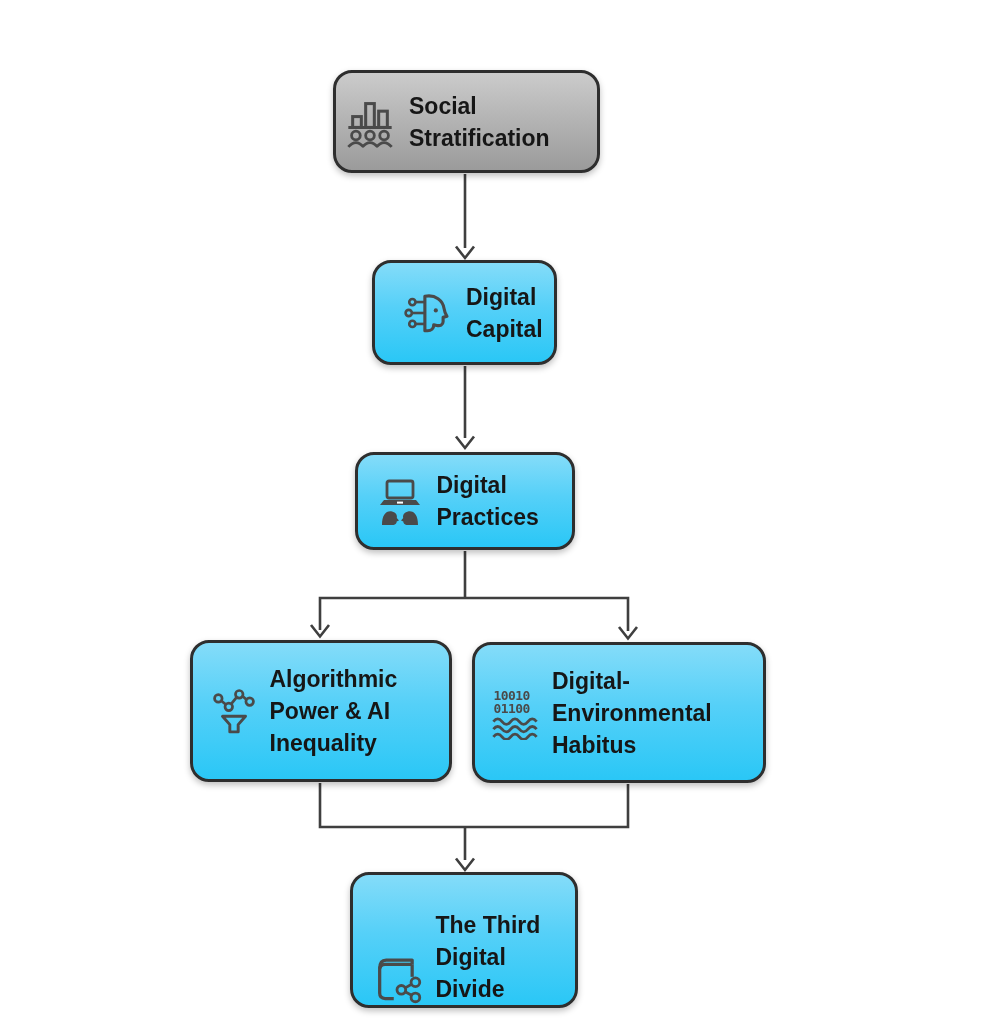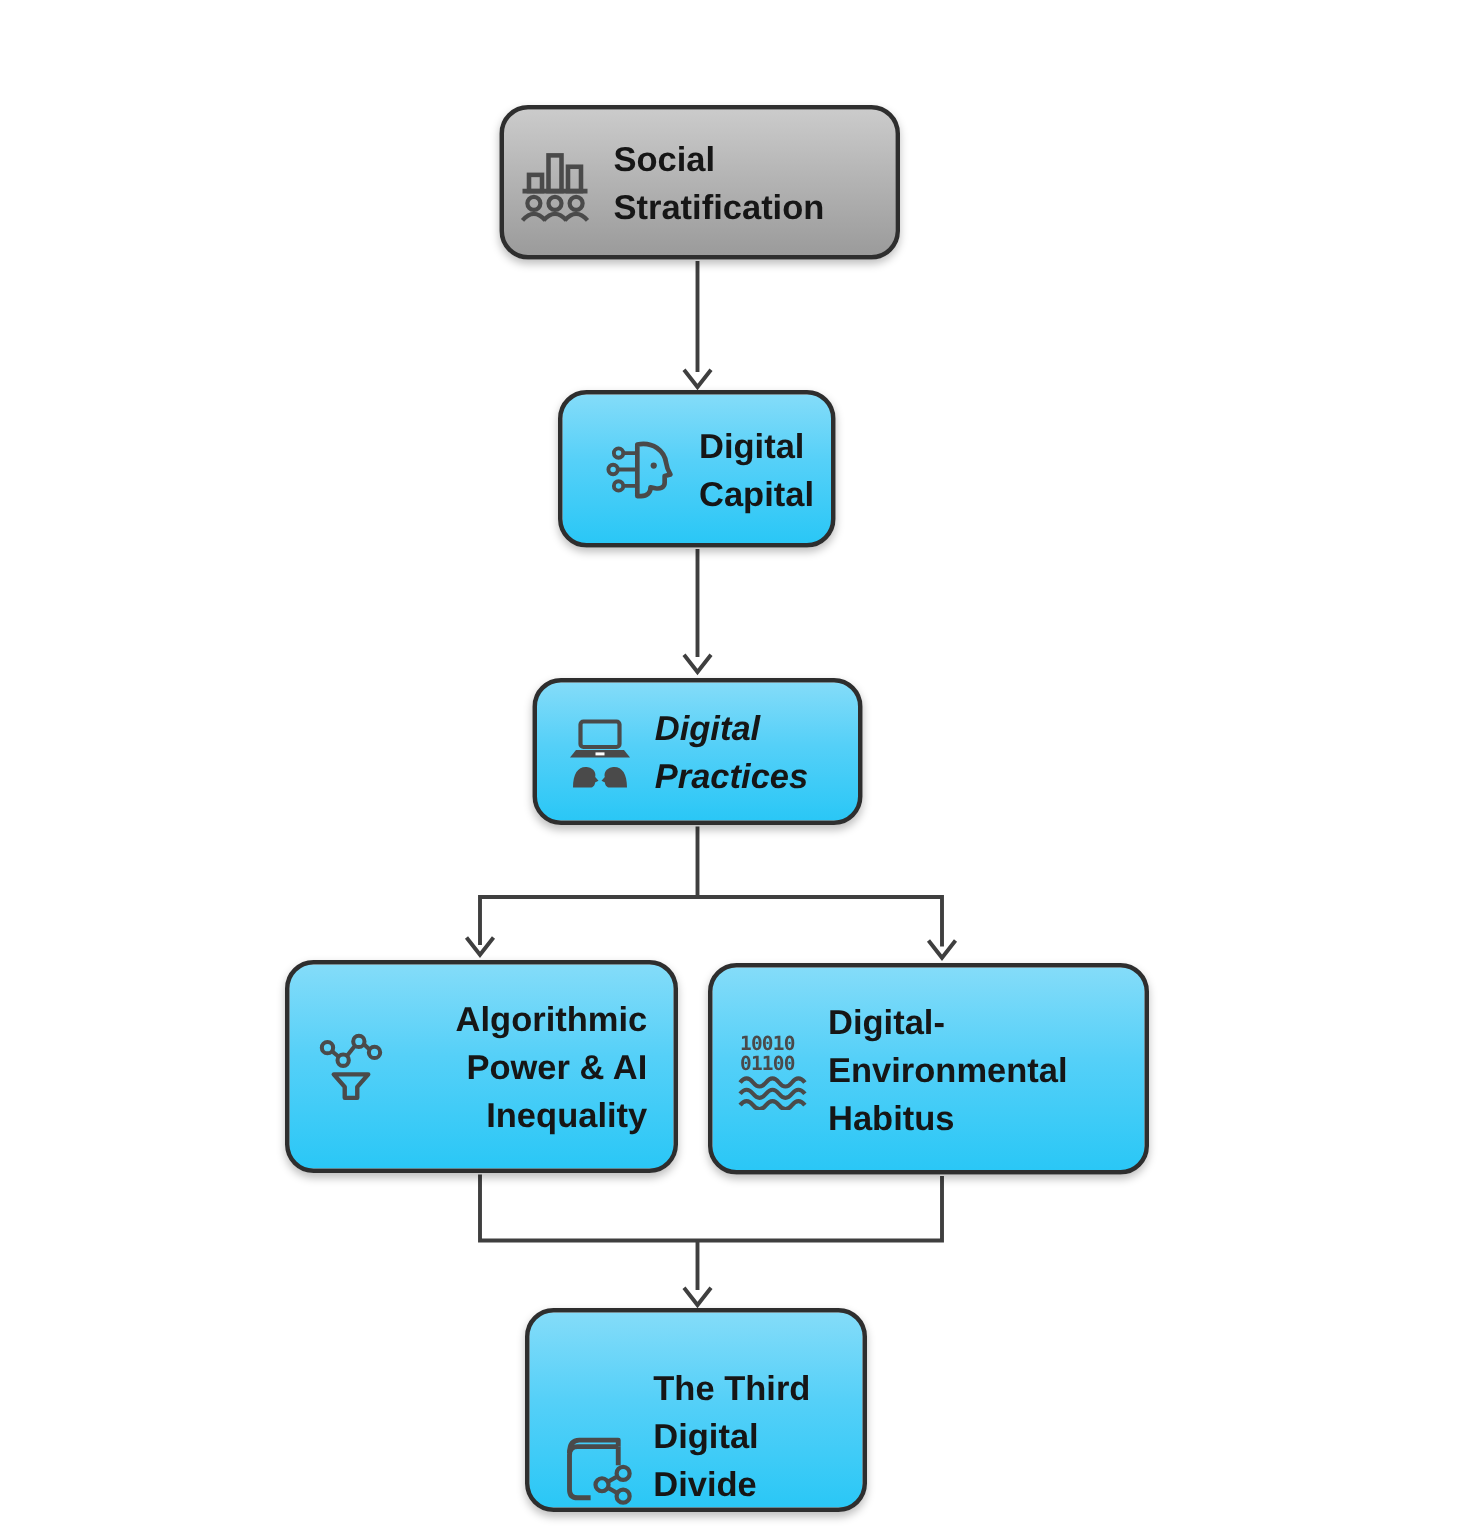--- a/index.html
+++ b/index.html
@@ -34,29 +34,29 @@
   .ic-stroke{stroke:#4a4a4a;fill:none;}
   .ic-fill{fill:#4a4a4a;stroke:none;}
   .bin-text{
     font-family:"DejaVu Sans Mono",monospace;font-weight:700;font-size:12px;
     fill:#4a4a4a;letter-spacing:-0.5px;
   }
 
   
   #node-social        {left:333px;top:70px;  width:267px;height:103px;}
   #node-capital       {left:372px;top:260px; width:185px;height:105px;padding-left:28px;}
-  #node-practices     {left:355px;top:452px; width:220px;height:98px;font-style:italic;}
+  #node-practices     {left:355px;top:452px; width:220px;height:98px;}
   #node-algorithmic   {left:190px;top:640px; width:262px;height:142px;}
   #node-habitus       {left:472px;top:642px; width:294px;height:141px;gap:12px;}
   #node-divide        {left:350px;top:872px; width:228px;height:136px;align-items:flex-end;}
 
   #node-social      .label{width:186px;}
   #node-capital     .label{width:100px;}
   #node-practices   .label{width:118px;}
-  #node-algorithmic .label{width:162px;text-align:right;}
+  #node-algorithmic .label{width:162px;}
   #node-habitus     .label{width:196px;}
   #node-divide      .label{width:122px;}
 </style>
 </head>
 <body>
 
 <div class="stage">
 
   <svg class="connectors" width="983" height="1024" viewBox="0 0 983 1024">
     <g>

